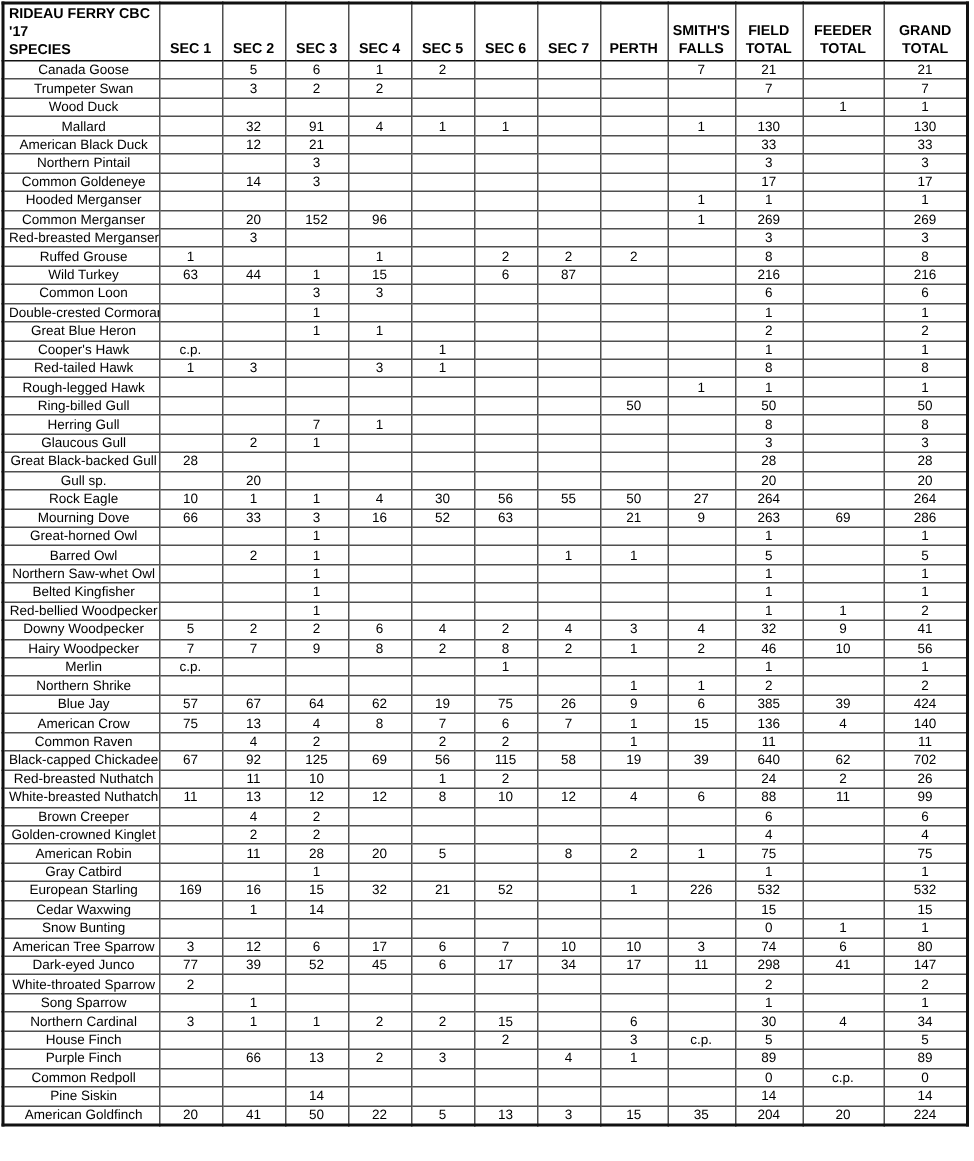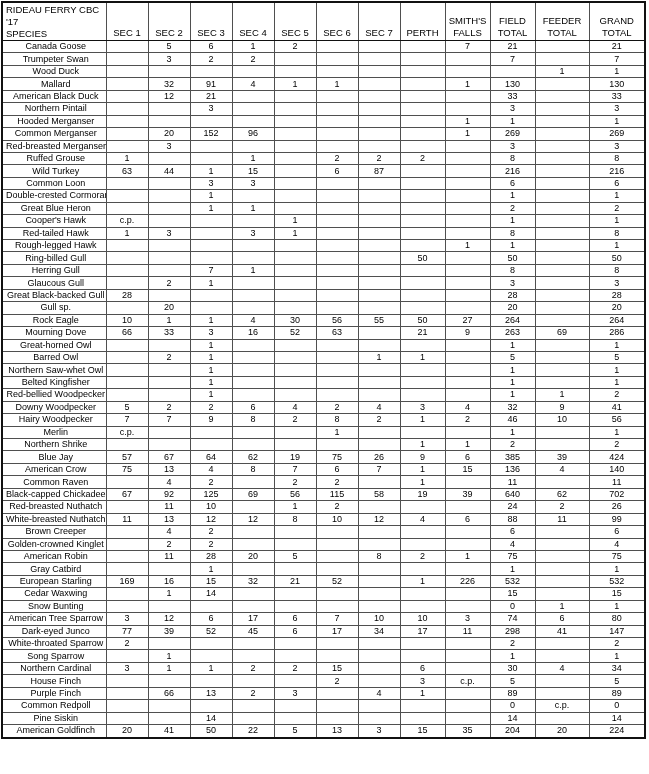--- a/index.html
+++ b/index.html
@@ -23,21 +23,21 @@
     padding:0;
     font-size:9px;
     line-height:11px;
     overflow:hidden;
     white-space:nowrap;
     text-align:center;
     vertical-align:middle;
     height:11.45px;
   }
   .cbc thead th {
-    font-weight:normal;
+    font-weight:bold;
     font-size:9.5px;
     line-height:12px;
     height:26px;
     vertical-align:bottom;
     white-space:pre-line;
     padding-bottom:1px;
     border-bottom:1.5px solid #111;
   }
   .cbc thead th.species-head {
     text-align:left;
@@ -184,20 +184,35 @@
           <td></td>
           <td></td>
           <td></td>
           <td></td>
           <td></td>
           <td>3</td>
           <td></td>
           <td>3</td>
         </tr>
         <tr>
+          <td class="species">Common Goldeneye</td>
+          <td></td>
+          <td>14</td>
+          <td>3</td>
+          <td></td>
+          <td></td>
+          <td></td>
+          <td></td>
+          <td></td>
+          <td></td>
+          <td>17</td>
+          <td></td>
+          <td>17</td>
+        </tr>
+        <tr>
           <td class="species">Hooded Merganser</td>
           <td></td>
           <td></td>
           <td></td>
           <td></td>
           <td></td>
           <td></td>
           <td></td>
           <td></td>
           <td>1</td>

